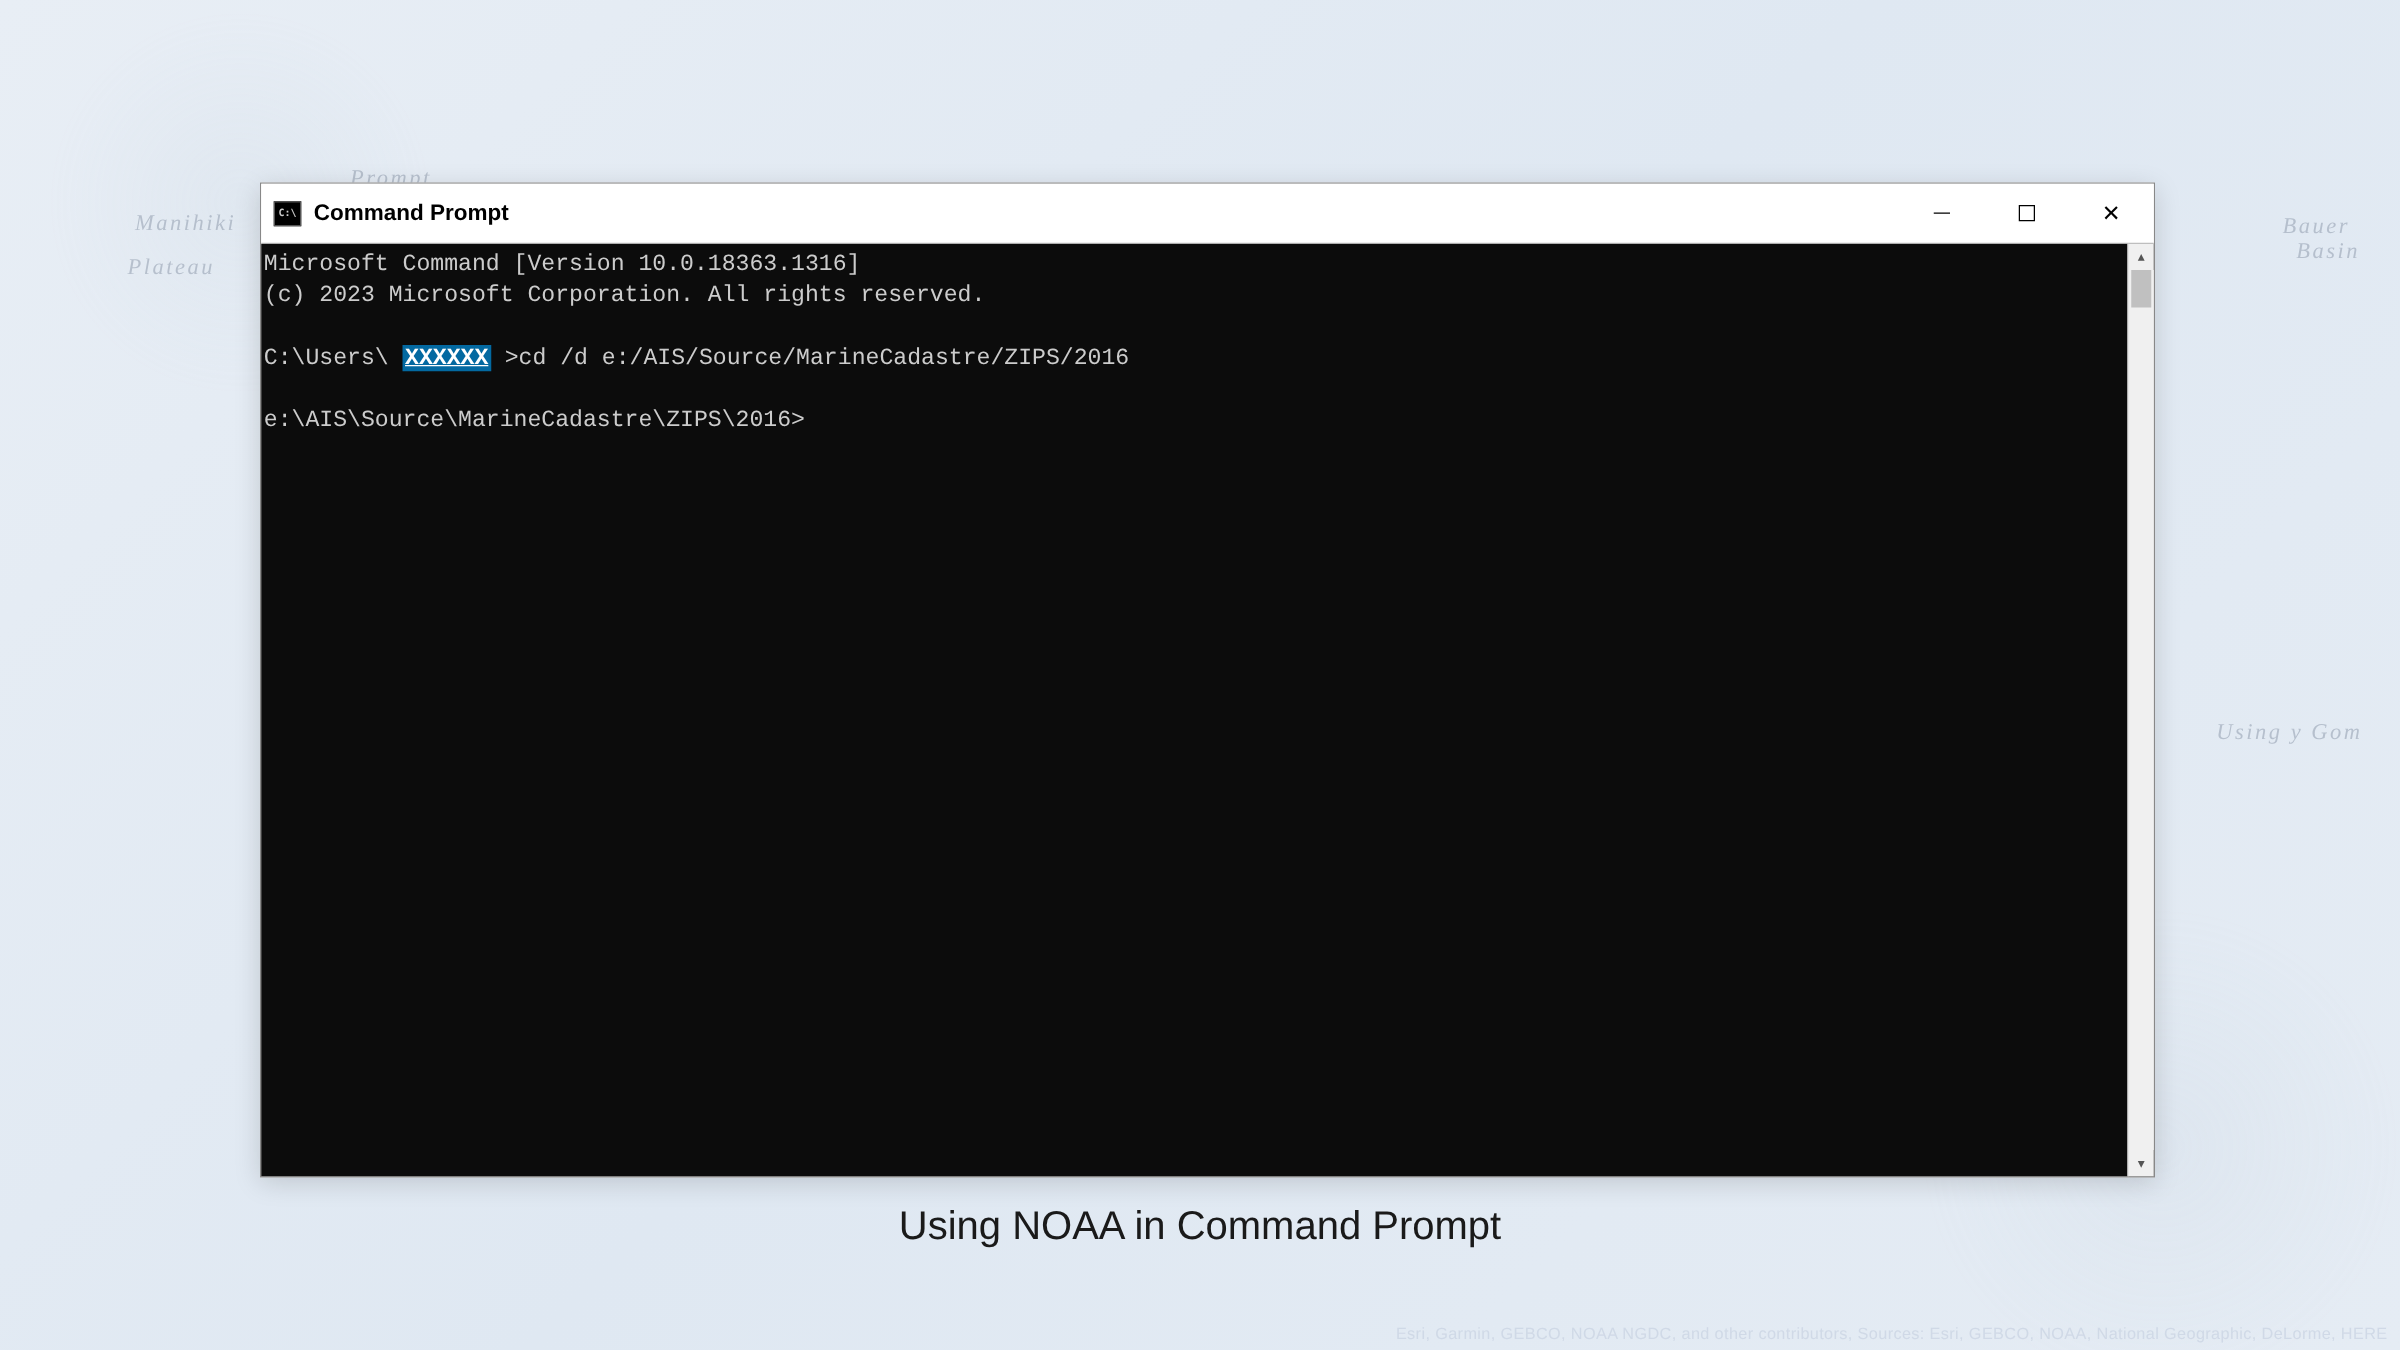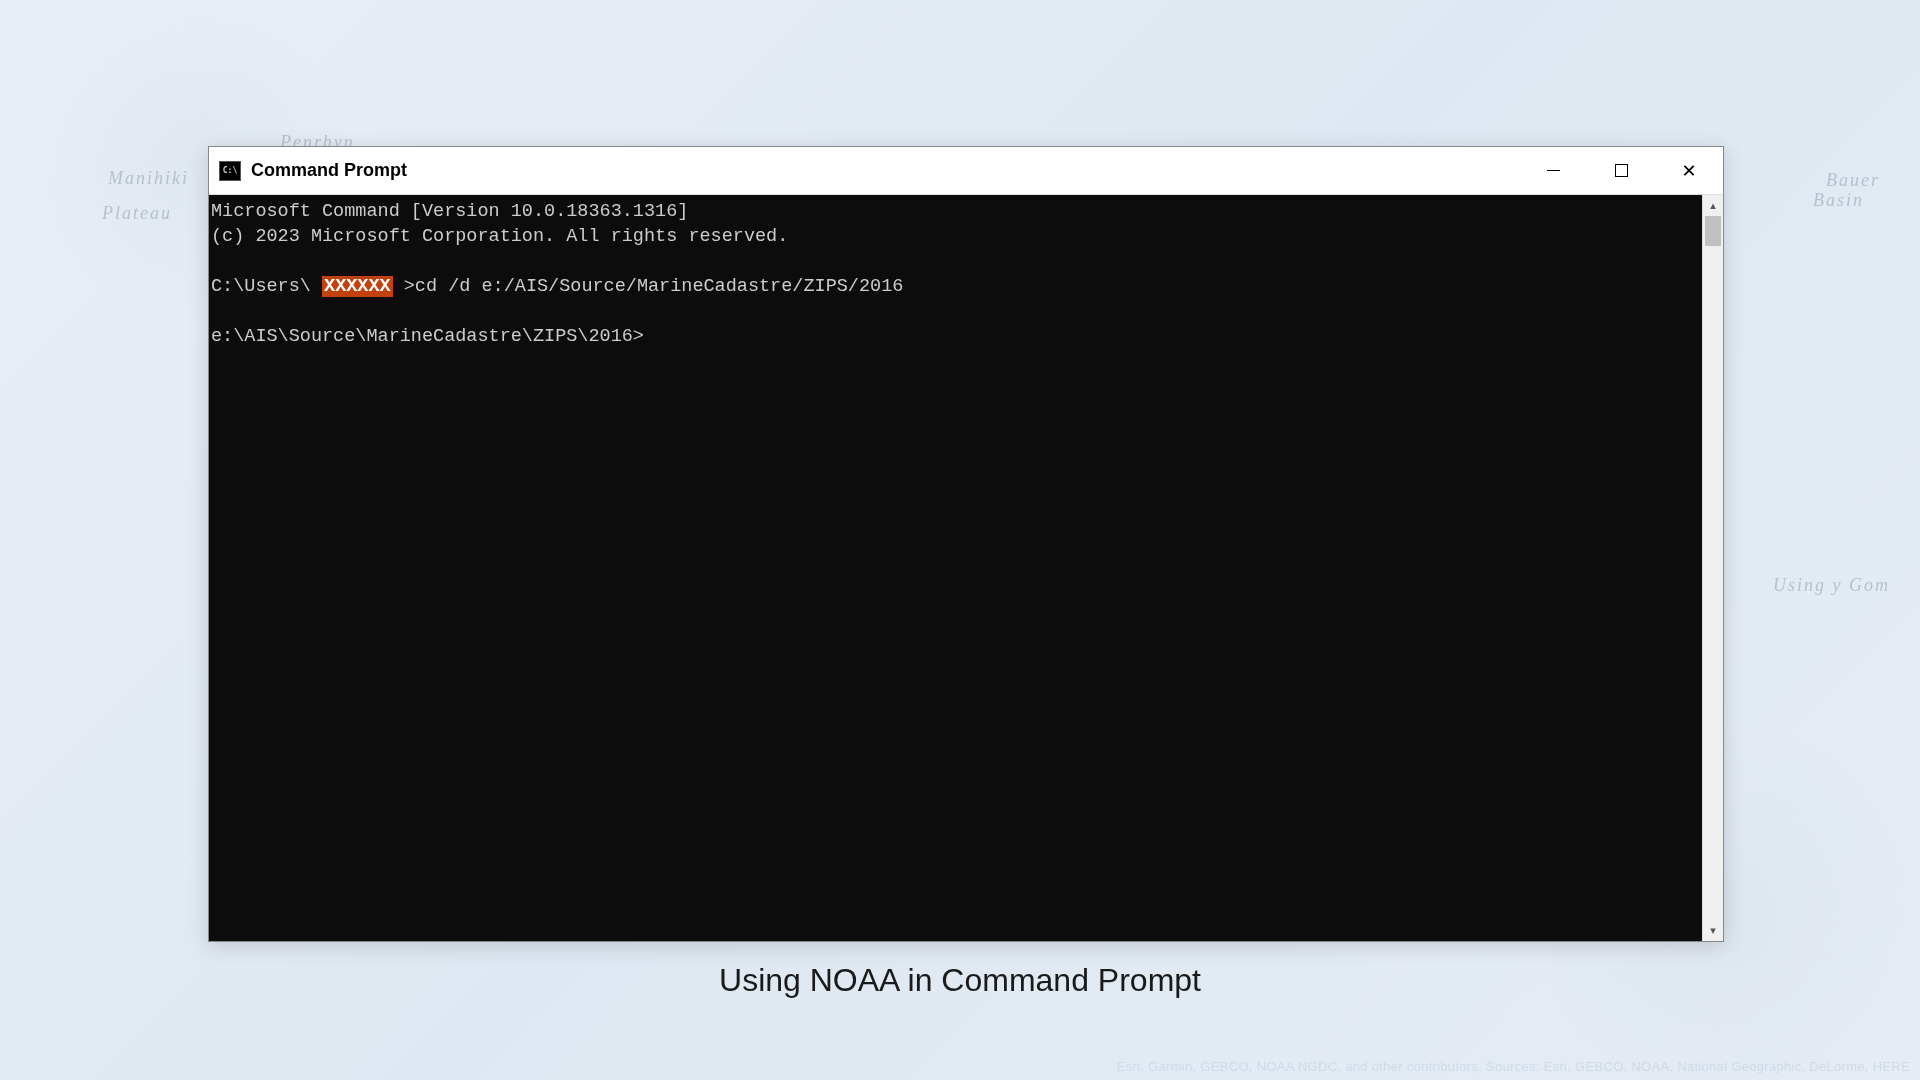--- a/index.html
+++ b/index.html
@@ -34,21 +34,21 @@
       color: #8a96a8;
       letter-spacing: 2px;
       font-size: 18px;
       opacity: 0.5;
     }
     
     .map-label-1 { top: 168px; left: 108px; }
     .map-label-2 { top: 185px; left: 102px; margin-top: 18px; }
     .map-label-3 { top: 132px; left: 280px; }
     .map-label-4 { top: 170px; right: 40px; }
-    .map-label-5 { top: 190px; right: 56px; }
+    .map-label-5 { top: 190px; right: 32px; }
     .map-label-6 { top: 575px; right: 30px; }
     
     .cmd-window {
       position: absolute;
       top: 146px;
       left: 208px;
       width: 1516px;
       height: 796px;
       background: #ffffff;
       border: 1px solid #888;
@@ -168,24 +168,25 @@
     .scroll-thumb {
       position: absolute;
       top: 0;
       left: 2px;
       right: 2px;
       height: 30px;
       background: #c0c0c0;
     }
     
     .redacted {
-      background: #c2410c;
+      background: #0369a1;
       color: #ffffff;
       font-weight: bold;
       padding: 0 2px;
+      text-decoration: underline;
     }
     
     .caption {
       position: absolute;
       top: 962px;
       left: 50%;
       transform: translateX(-50%);
       font-size: 32px;
       color: #1a1a1a;
       font-weight: 400;
@@ -200,21 +201,21 @@
       letter-spacing: 0.3px;
     }
   </style>
 </head>
 <body>
 
 <div class="map-texture"></div>
 
 <div class="map-label map-label-1">Manihiki</div>
 <div class="map-label map-label-2">Plateau</div>
-<div class="map-label map-label-3">Penrhyn</div>
+<div class="map-label map-label-3">Prompt</div>
 <div class="map-label map-label-4">Bauer</div>
 <div class="map-label map-label-5">Basin</div>
 <div class="map-label map-label-6">Using y Gom</div>
 
 <div class="cmd-window">
   <div class="title-bar">
     <div class="cmd-icon">
       <span class="cmd-icon-text">C:\</span>
     </div>
     <span class="title-text">Command Prompt</span>

